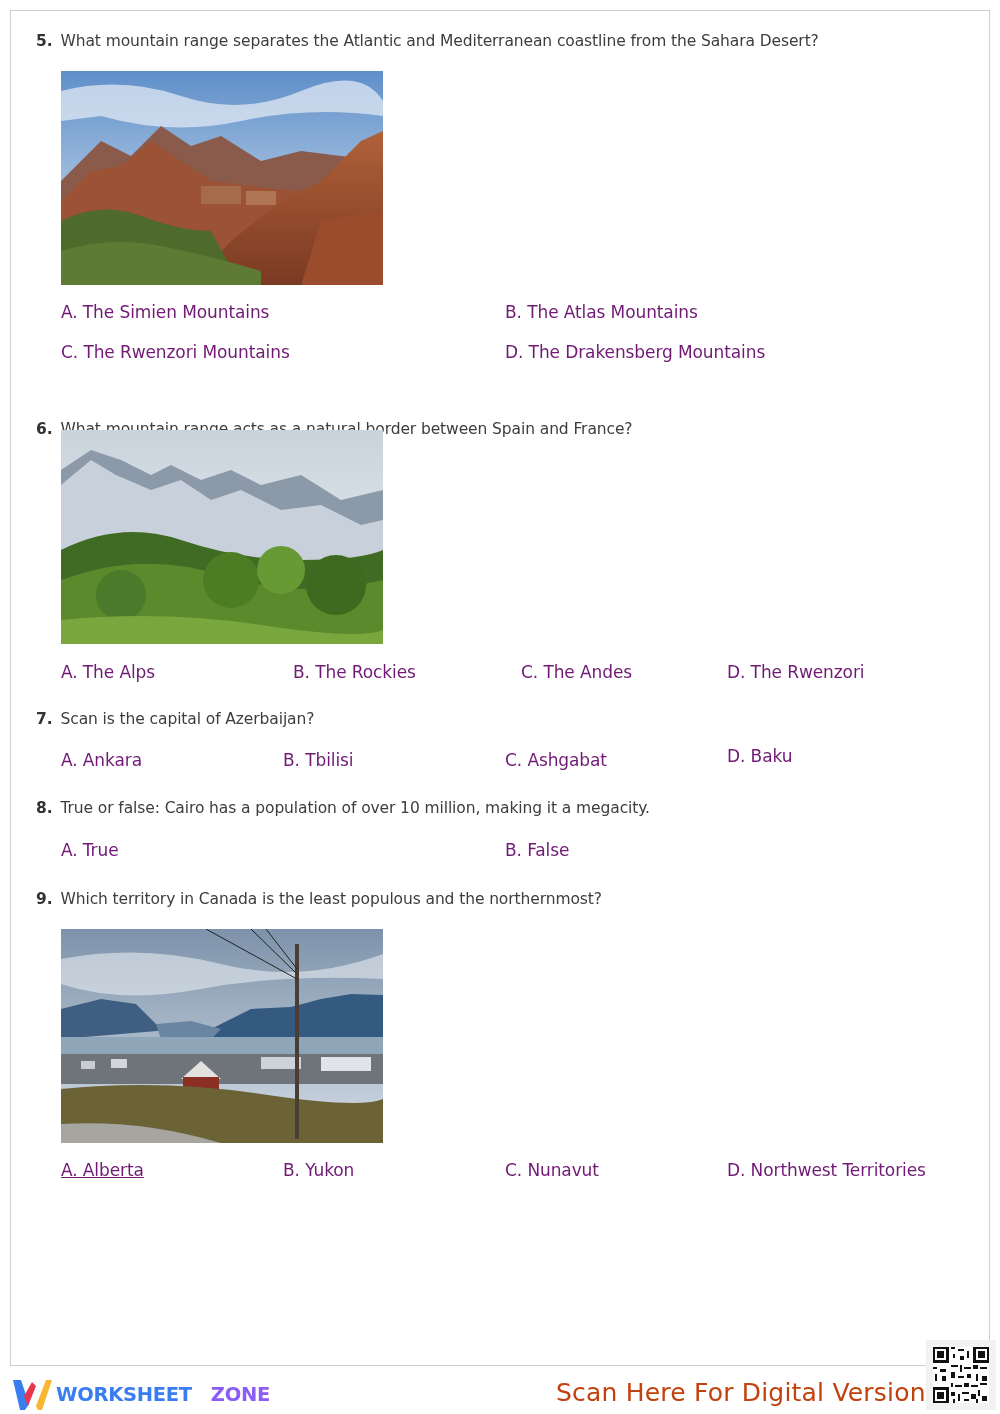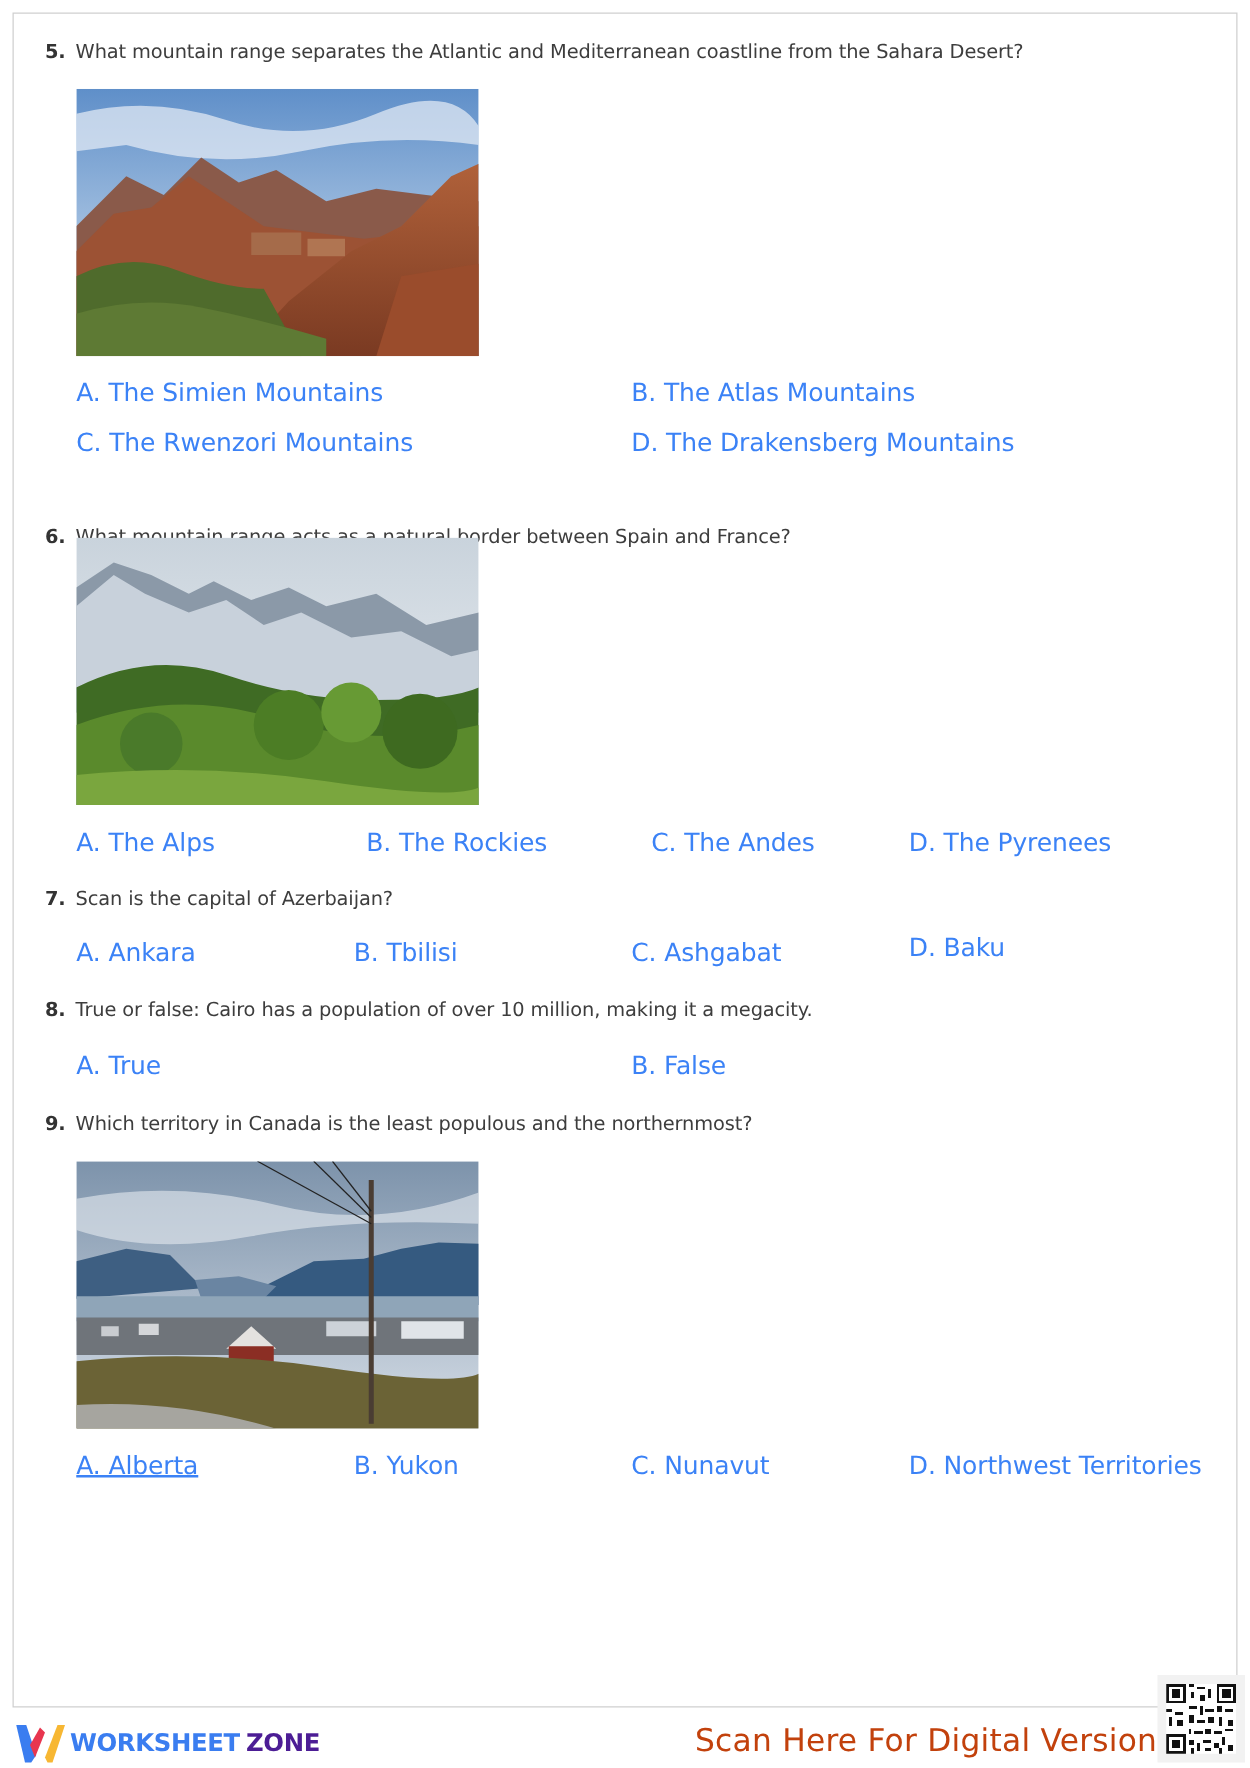--- a/index.html
+++ b/index.html
@@ -4,28 +4,28 @@
   <style>
     * { box-sizing: border-box; margin: 0; padding: 0; }
     html, body { width: 1000px; height: 1414px; background: #ffffff; overflow: hidden; }
     body { position: relative; font-family: "DejaVu Sans", sans-serif; color: #3a3a3a; }
     .frame {
       position: absolute; left: 10px; top: 10px; width: 980px; height: 1356px;
       border: 1px solid #cfcfcf; border-bottom: 1px solid #cfcfcf;
     }
     .q { position: absolute; left: 36px; font-size: 15.5px; color: #3d3d3d; white-space: nowrap; letter-spacing: -0.1px; }
     .q .num { font-weight: bold; color: #333; margin-right: 8px; }
-    .opt { position: absolute; font-size: 20px; color: #3b82f6; white-space: nowrap; letter-spacing: -0.1px; }
+    .opt { position: absolute; font-size: 17px; color: #701a75; white-space: nowrap; letter-spacing: -0.1px; }
     .photo { position: absolute; left: 61px; width: 322px; height: 214px; overflow: hidden; }
     .photo svg { display: block; width: 100%; height: 100%; }
     .footer-logo { position: absolute; left: 10px; top: 1374px; height: 40px; display: flex; align-items: center; }
     .logo-mark { width: 42px; height: 36px; margin-right: 4px; }
     .logo-text { font-family: "DejaVu Sans", sans-serif; font-weight: bold; font-size: 19.5px; letter-spacing: -0.3px; }
     .logo-text .w { color: #3a7df0; }
-    .logo-text .z { color: #4c1d95; margin-left: 5px; }
+    .logo-text .z { color: #8b5cf6; margin-left: 19px; }
     .scan { position: absolute; left: 556px; top: 1378px; font-size: 25px; color: #c2410c; letter-spacing: 0.2px; }
     .qr { position: absolute; left: 926px; top: 1340px; width: 70px; height: 70px; background: #f2f2f2; padding: 7px; }
     .qr svg { width: 56px; height: 56px; display: block; }
   </style>
 </head>
 <body>
 
 <div class="frame"></div>
 
 <div class="q" style="top:32px;">
@@ -80,21 +80,21 @@
     <circle cx="170" cy="150" r="28" fill="#4c7d25"></circle>
     <circle cx="220" cy="140" r="24" fill="#679a34"></circle>
     <circle cx="275" cy="155" r="30" fill="#3e6a20"></circle>
     <circle cx="60" cy="165" r="25" fill="#4a7a2a"></circle>
     <path d="M0 190 Q100 180 200 195 T322 200 L322 214 L0 214Z" fill="#7aa63e"></path>
   </svg>
 </div>
 <div class="opt" style="left:61px; top:662px;">A. The Alps</div>
 <div class="opt" style="left:293px; top:662px;">B. The Rockies</div>
 <div class="opt" style="left:505px; top:662px;margin-left:16px;">C. The Andes</div>
-<div class="opt" style="left:727px; top:662px;">D. The Pyrenees</div>
+<div class="opt" style="left:727px; top:662px;">D. The Rwenzori</div>
 
 <div class="q" style="top:710px;">
   <span class="num">7.</span><span>Scan is the capital of Azerbaijan?</span>
 </div>
 <div class="opt" style="left:61px; top:750px;">A. Ankara</div>
 <div class="opt" style="left:283px; top:750px;">B. Tbilisi</div>
 <div class="opt" style="left:505px; top:750px;">C. Ashgabat</div>
 <div class="opt" style="left:727px; top:746px;">D. Baku</div>
 
 <div class="q" style="top:799px;">

